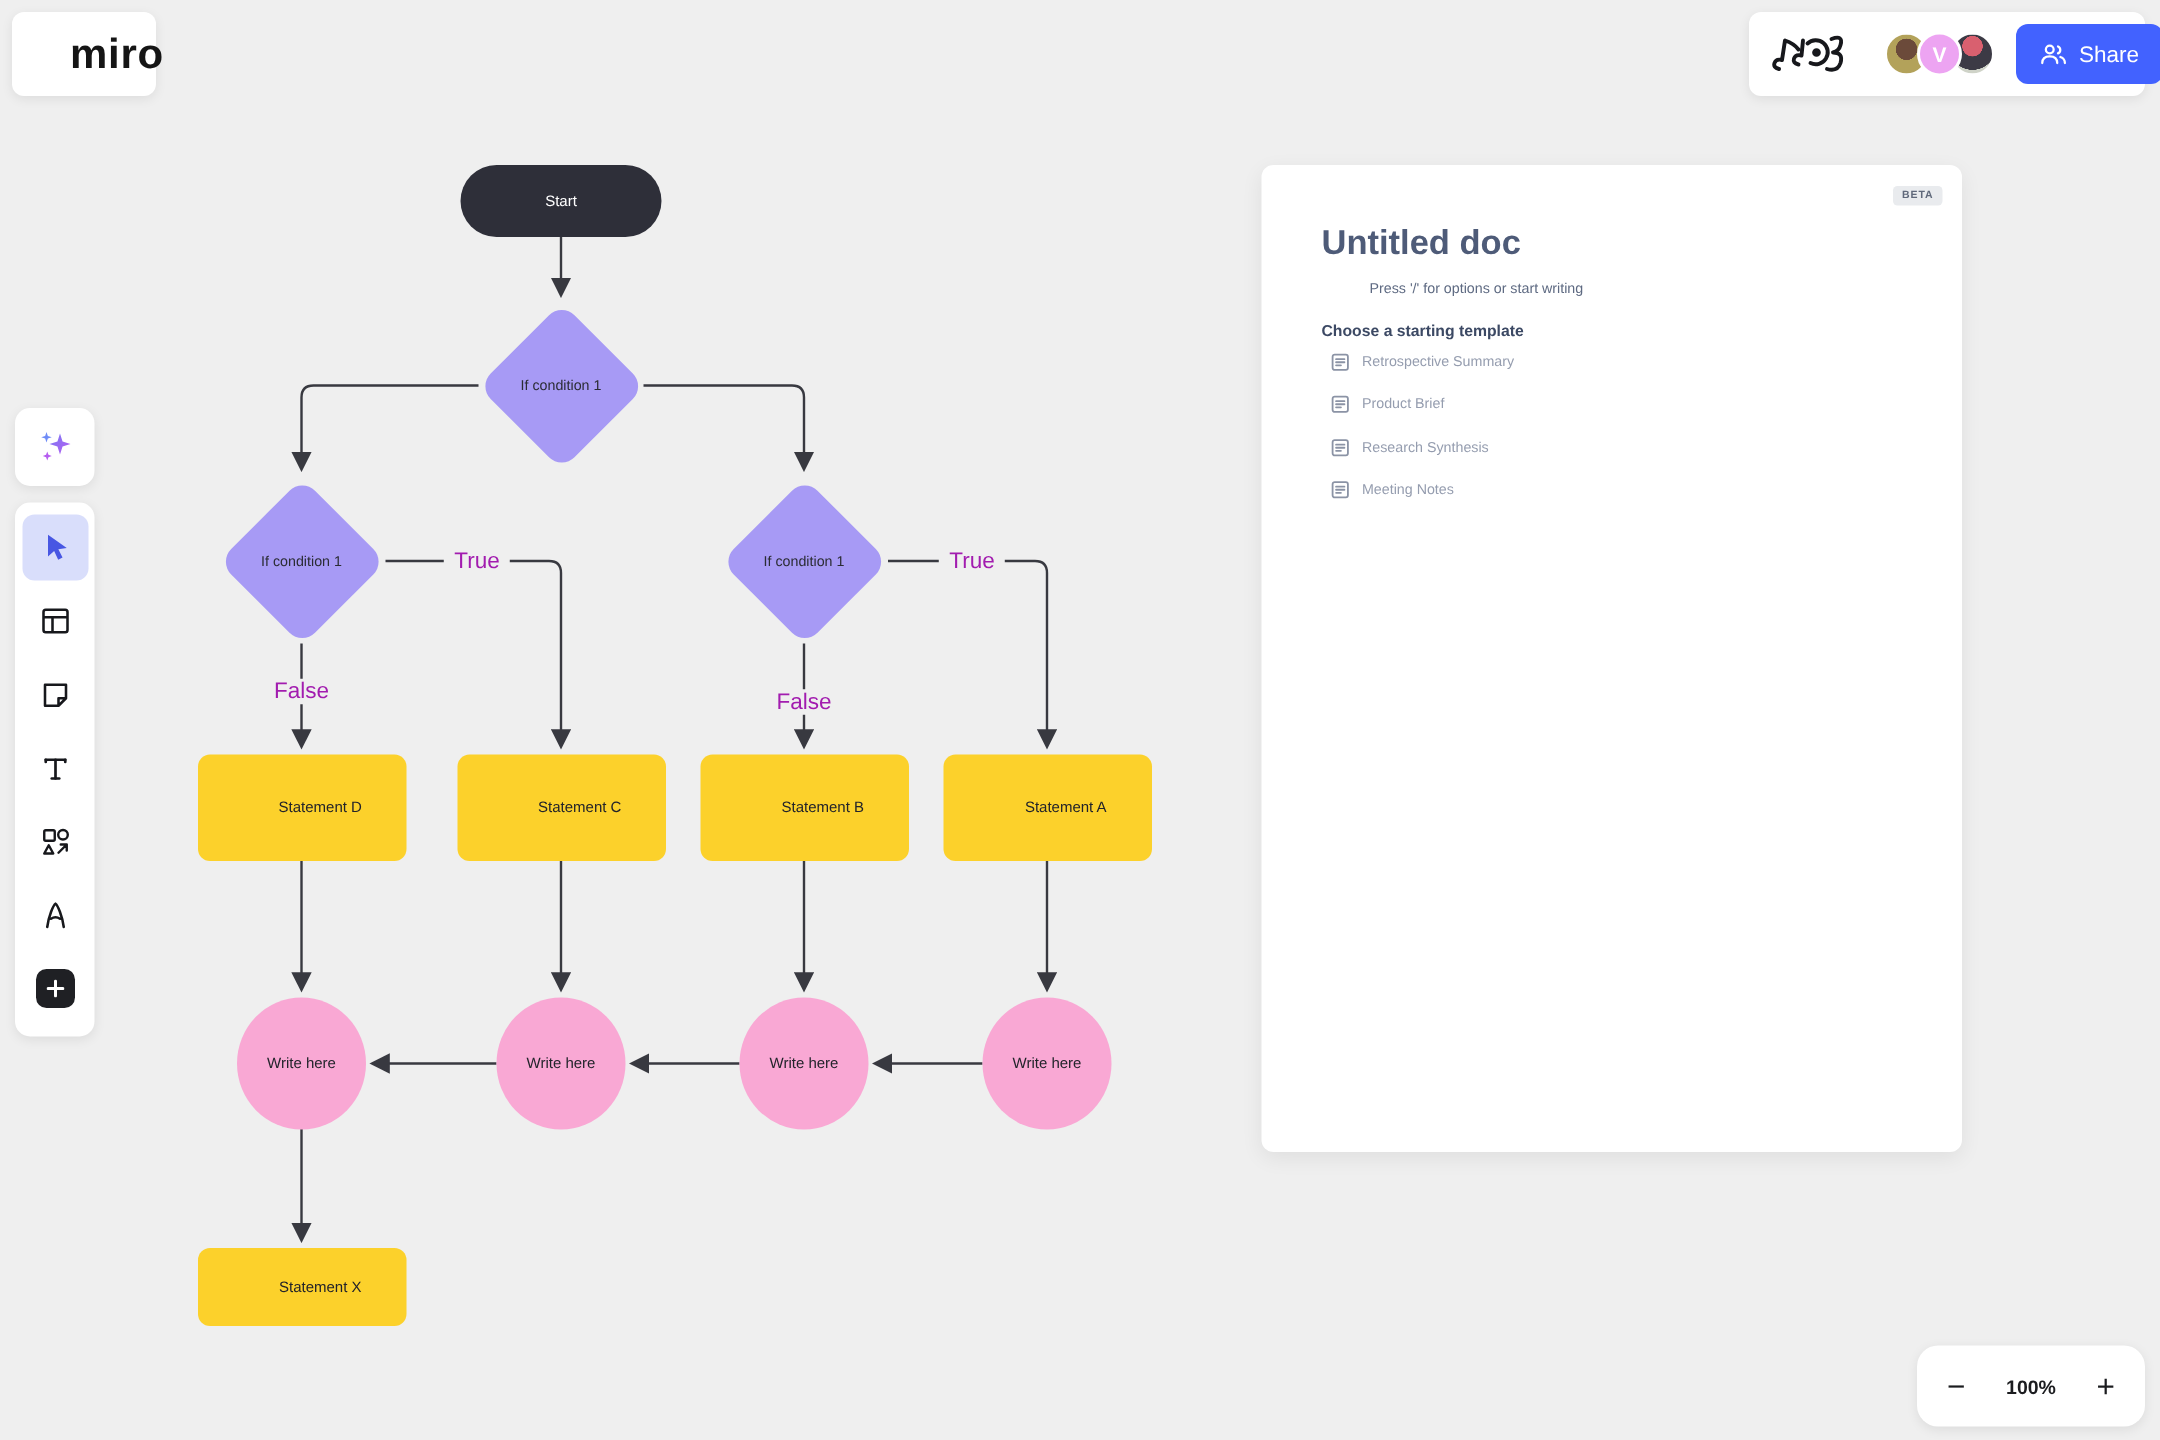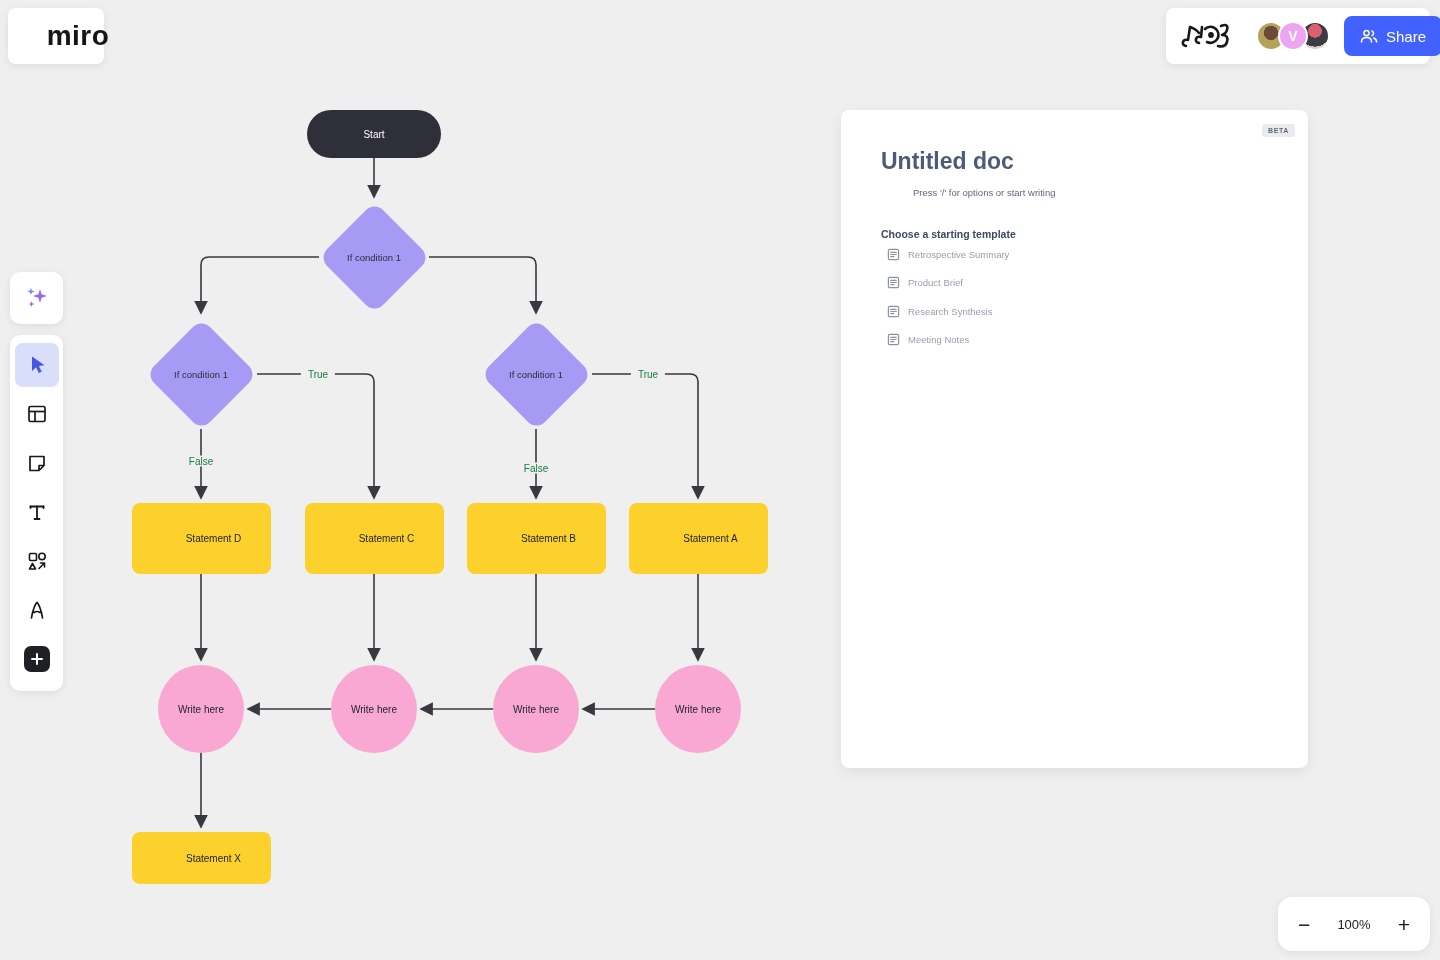--- a/index.html
+++ b/index.html
@@ -3,21 +3,21 @@
 <meta charset="utf-8">
 <style>
   * { margin:0; padding:0; box-sizing:border-box; }
   html,body { width:1440px; height:960px; overflow:hidden; }
   body { font-family:"Liberation Sans", sans-serif; background:#efefef; position:relative; }
   #app { position:relative; width:1440px; height:960px; background:#efefef; }
 
   
   #connectors { position:absolute; left:0; top:0; z-index:1; }
   .edge-label { position:absolute; z-index:3; background:#efefef; padding:0 7px;
-    font-size:10px; color:#15803d; transform:translate(-50%,-50%); white-space:nowrap; }
+    font-size:15px; color:#a21caf; transform:translate(-50%,-50%); white-space:nowrap; }
 
   
   .node { position:absolute; z-index:2; display:flex; align-items:center; justify-content:center;
     text-align:center; cursor:default; }
   .start-node { width:134px; height:48px; border-radius:24px; background:#2e2f39;
     color:#ffffff; font-size:10px; }
   .stmt-node { width:139px; height:71px; border-radius:8px; background:#fcd12b;
     color:#22232a; font-size:10px;padding-left:24px; }
   .circle-node { width:86px; height:88px; border-radius:50%; background:#f9a8d4;
     color:#22242b; font-size:10px; }
@@ -63,31 +63,31 @@
     color:#ffffff; font-size:17px; line-height:1; display:flex; align-items:center; justify-content:center;
     cursor:pointer; margin-top:12px; }
 
   
   #doc-panel { left:841px; top:110px; width:467px; height:658px; border-radius:8px;
     box-shadow:0 4px 14px rgba(0,0,0,.07); padding:38px 40px 0 40px; }
   #beta-badge { position:absolute; right:13px; top:14px; background:#e9ebee; color:#60697b;
     font-size:7px; font-weight:700; letter-spacing:.6px; padding:3px 6px; border-radius:3px; }
   #doc-title { font-size:23px; font-weight:700; color:#4e5b78; cursor:text; }
   #doc-hint { margin-top:12px; font-size:9.5px; color:#5e6a82; cursor:text;padding-left:32px; }
-  #tmpl-heading { margin-top:30px; font-size:10.5px; font-weight:700; color:#3c4964; }
+  #tmpl-heading { margin-top:17px; font-size:10.5px; font-weight:700; color:#3c4964; }
   .tmpl-item { display:flex; align-items:center; gap:8px; margin-left:6px; height:28.5px; cursor:pointer; }
   .tmpl-item:first-of-type { margin-top:6px; }
   .tmpl-item span { font-size:9.5px; color:#959daf; }
 
   
   #zoom-card { left:1278px; top:897px; width:152px; height:54px; border-radius:14px;
     display:flex; align-items:center; justify-content:space-between; padding:0 16px; }
   .zoom-btn { border:none; background:none; font-size:21px; color:#1b1c1f; cursor:pointer;
     font-family:inherit; line-height:1; padding:4px; }
-  #zoom-value { font-size:13px; font-weight:400; color:#1b1c1f; cursor:pointer; }
+  #zoom-value { font-size:13px; font-weight:700; color:#1b1c1f; cursor:pointer; }
 </style>
 </head>
 <body>
 
 <div id="app">
 
   <svg id="connectors" width="1440" height="960">
     <defs>
       <marker id="arrow" viewBox="0 0 10 10" refX="8" refY="5" markerWidth="8.5" markerHeight="8.5" orient="auto-start-reverse">
         <path d="M0,0 L10,5 L0,10 z" fill="#383940"></path>

